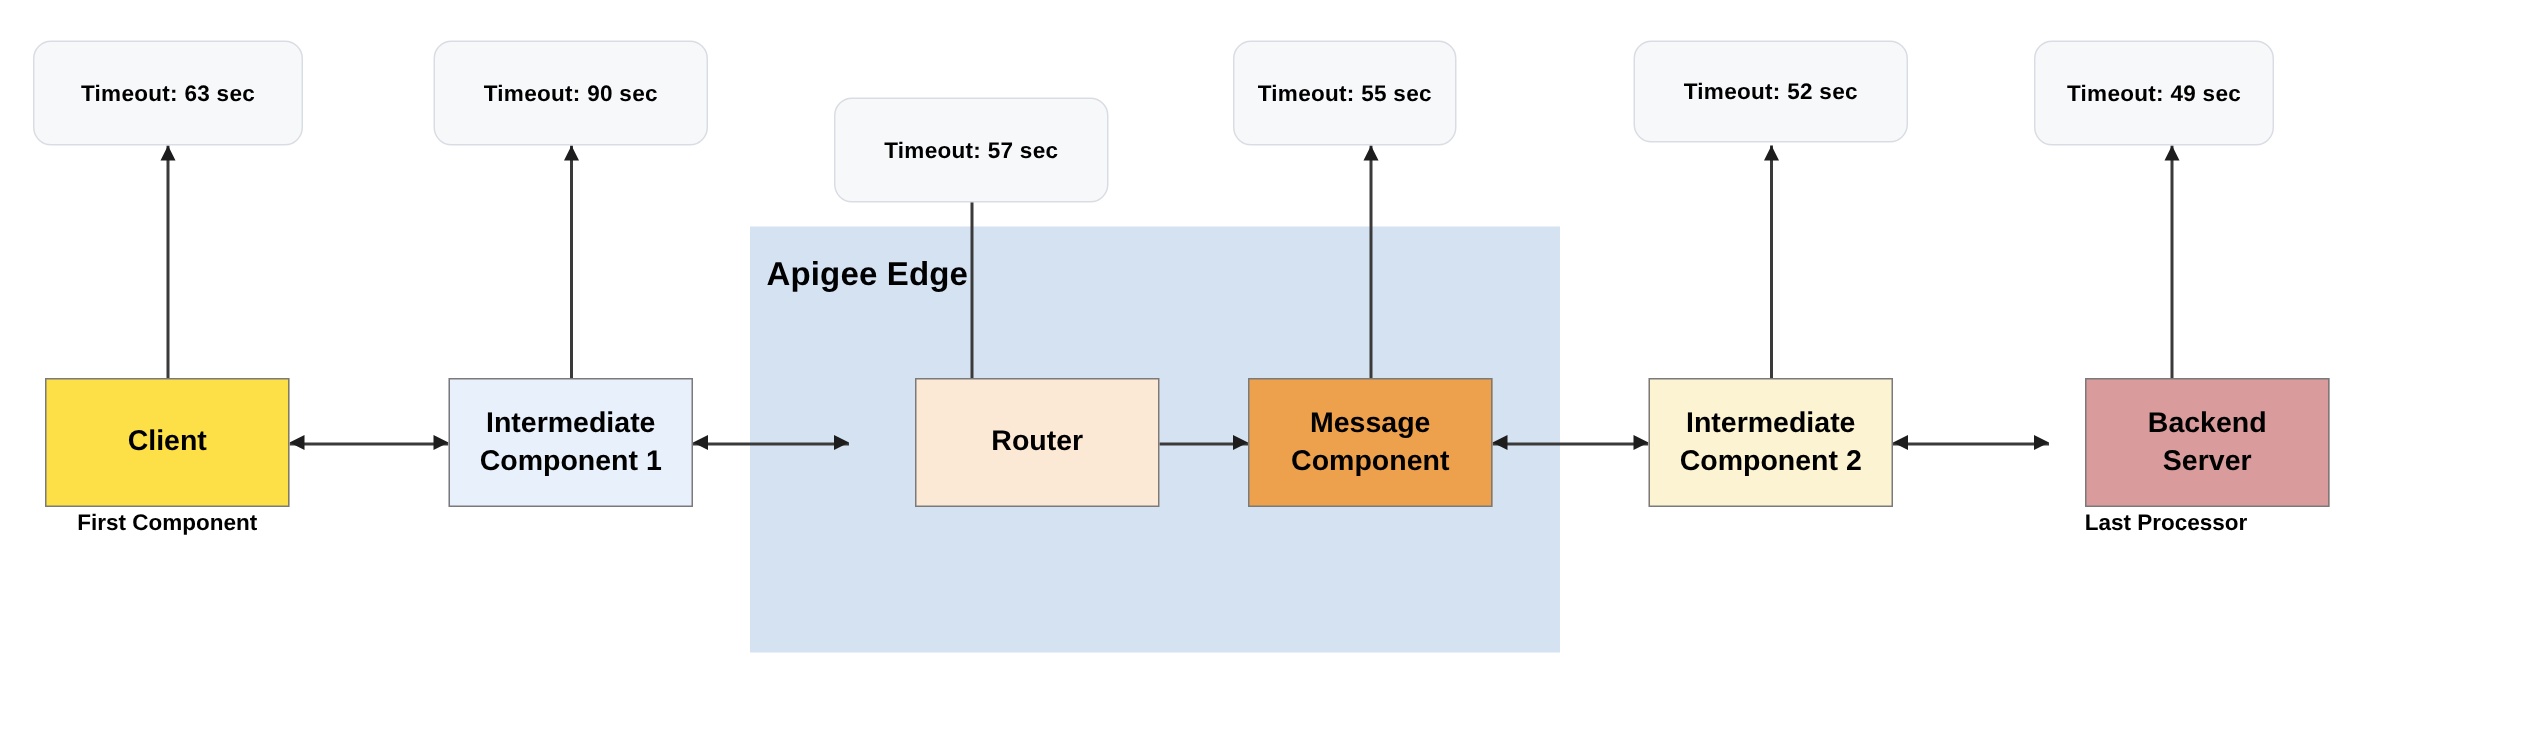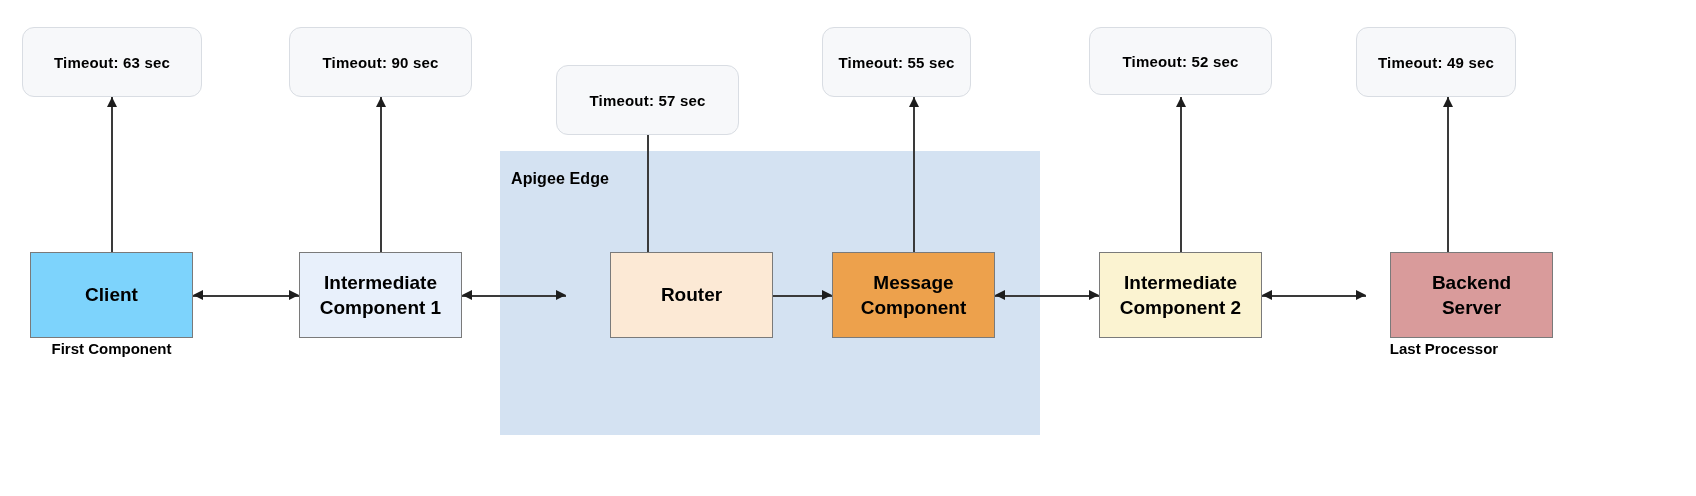--- a/index.html
+++ b/index.html
@@ -19,21 +19,21 @@
   }
 
   
   .region {
     position: absolute;
     background: #d4e2f2;
     box-sizing: border-box;
   }
   .region-label {
     position: absolute;
-    font-size: 16px;
+    font-size: 22px;
     font-weight: bold;
     color: #000000;
     white-space: nowrap;
     letter-spacing: 0.1px;
   }
 
   
   .timeout-box {
     position: absolute;
     background: #f7f8fa;
@@ -165,21 +165,21 @@
       </div>
       <div class="timeout-box" style="left: 1089px; top: 27px; width: 183px; height: 68px;">
         <span class="timeout-text">Timeout:  52 sec</span>
       </div>
       <div class="timeout-box" style="left: 1356px; top: 27px; width: 160px; height: 70px;">
         <span class="timeout-text">Timeout:  49 sec</span>
       </div>
     </div>
 
   <div id="node-layer">
-      <div class="node" style="left: 30px; top: 252px; width: 163px; height: 86px; background: #7dd3fc;">
+      <div class="node" style="left: 30px; top: 252px; width: 163px; height: 86px; background: #fde047;">
         <span class="node-label">Client</span>
       </div>
       <div class="node" style="left: 299px; top: 252px; width: 163px; height: 86px; background: rgb(232, 240, 251);">
         <span class="node-label">Intermediate
 Component 1</span>
       </div>
       <div class="node" style="left: 566px; top: 252px; width: 163px; height: 86px; background: rgb(252, 233, 213); margin-left: 44px;">
         <span class="node-label">Router</span>
       </div>
       <div class="node" style="left: 832px; top: 252px; width: 163px; height: 86px; background: rgb(237, 161, 76);">

